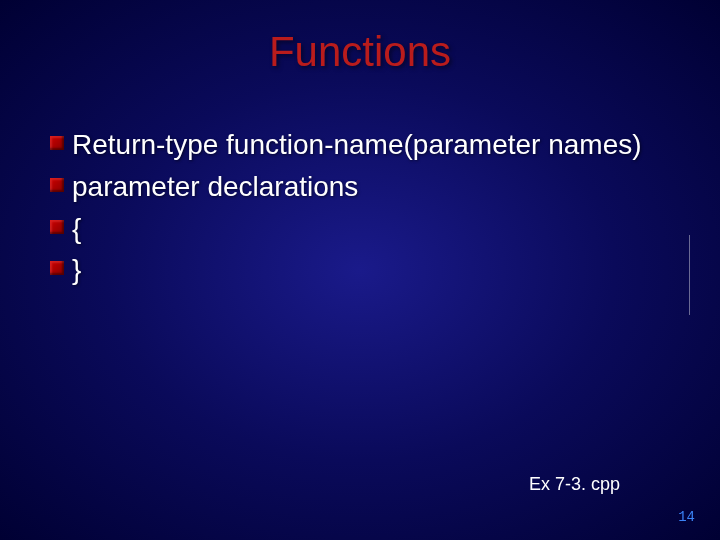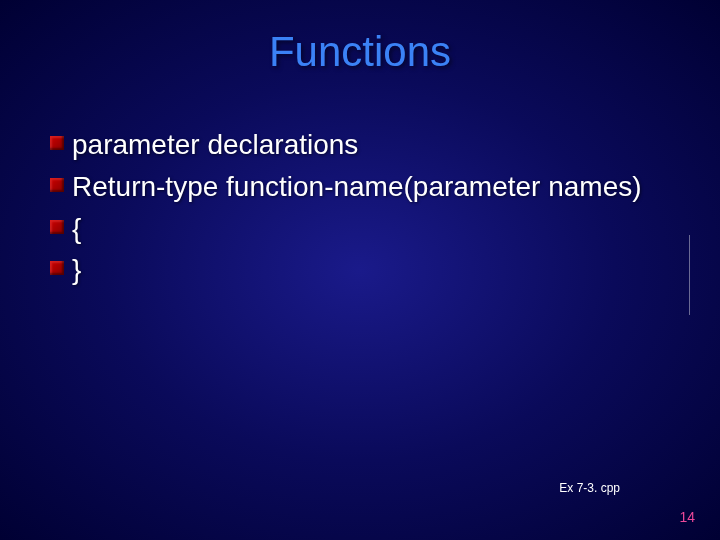--- a/index.html
+++ b/index.html
@@ -15,21 +15,21 @@
     position: relative;
     overflow: hidden;
   }
   .slide {
     width: 100%;
     height: 100%;
     padding: 20px 40px;
     position: relative;
   }
   .title {
-    color: #3b82f6;
+    color: #b91c1c;
     font-size: 42px;
     text-align: center;
     margin-top: 8px;
     margin-bottom: 50px;
     font-weight: normal;
     text-shadow: 2px 2px 4px rgba(0,0,0,0.5);
   }
   .content {
     padding-left: 10px;
   }
@@ -51,52 +51,53 @@
     color: #ffffff;
     font-size: 28px;
     line-height: 1.35;
     text-shadow: 1px 1px 3px rgba(0,0,0,0.6);
   }
   .footer-note {
     position: absolute;
     bottom: 45px;
     right: 100px;
     color: #ffffff;
-    font-size: 12px;
+    font-size: 18px;
   }
   .page-number {
     position: absolute;
     bottom: 15px;
     right: 25px;
-    color: #ec4899;
+    color: #3b82f6;
     font-size: 14px;
+    font-family: Liberation Mono, monospace;
   }
   .edge-line {
     position: absolute;
     right: 30px;
     top: 235px;
     width: 1px;
     height: 80px;
     background: rgba(255,255,255,0.4);
   }
 </style>
 </head>
 <body>
 
 <div class="slide">
   <h1 class="title">Functions</h1>
 
   <div class="content">
     <div class="bullet-item">
       <div class="bullet"></div>
-      <div class="bullet-text">parameter declarations</div>
+      <div class="bullet-text">Return-type function-name(parameter names)</div>
     </div>
     <div class="bullet-item">
       <div class="bullet"></div>
-      <div class="bullet-text">Return-type function-name(parameter names)</div>
+      <div class="bullet-text">parameter declarations</div>
     </div>
     <div class="bullet-item">
       <div class="bullet"></div>
       <div class="bullet-text">{</div>
     </div>
     <div class="bullet-item">
       <div class="bullet"></div>
       <div class="bullet-text">}</div>
     </div>
   </div>

